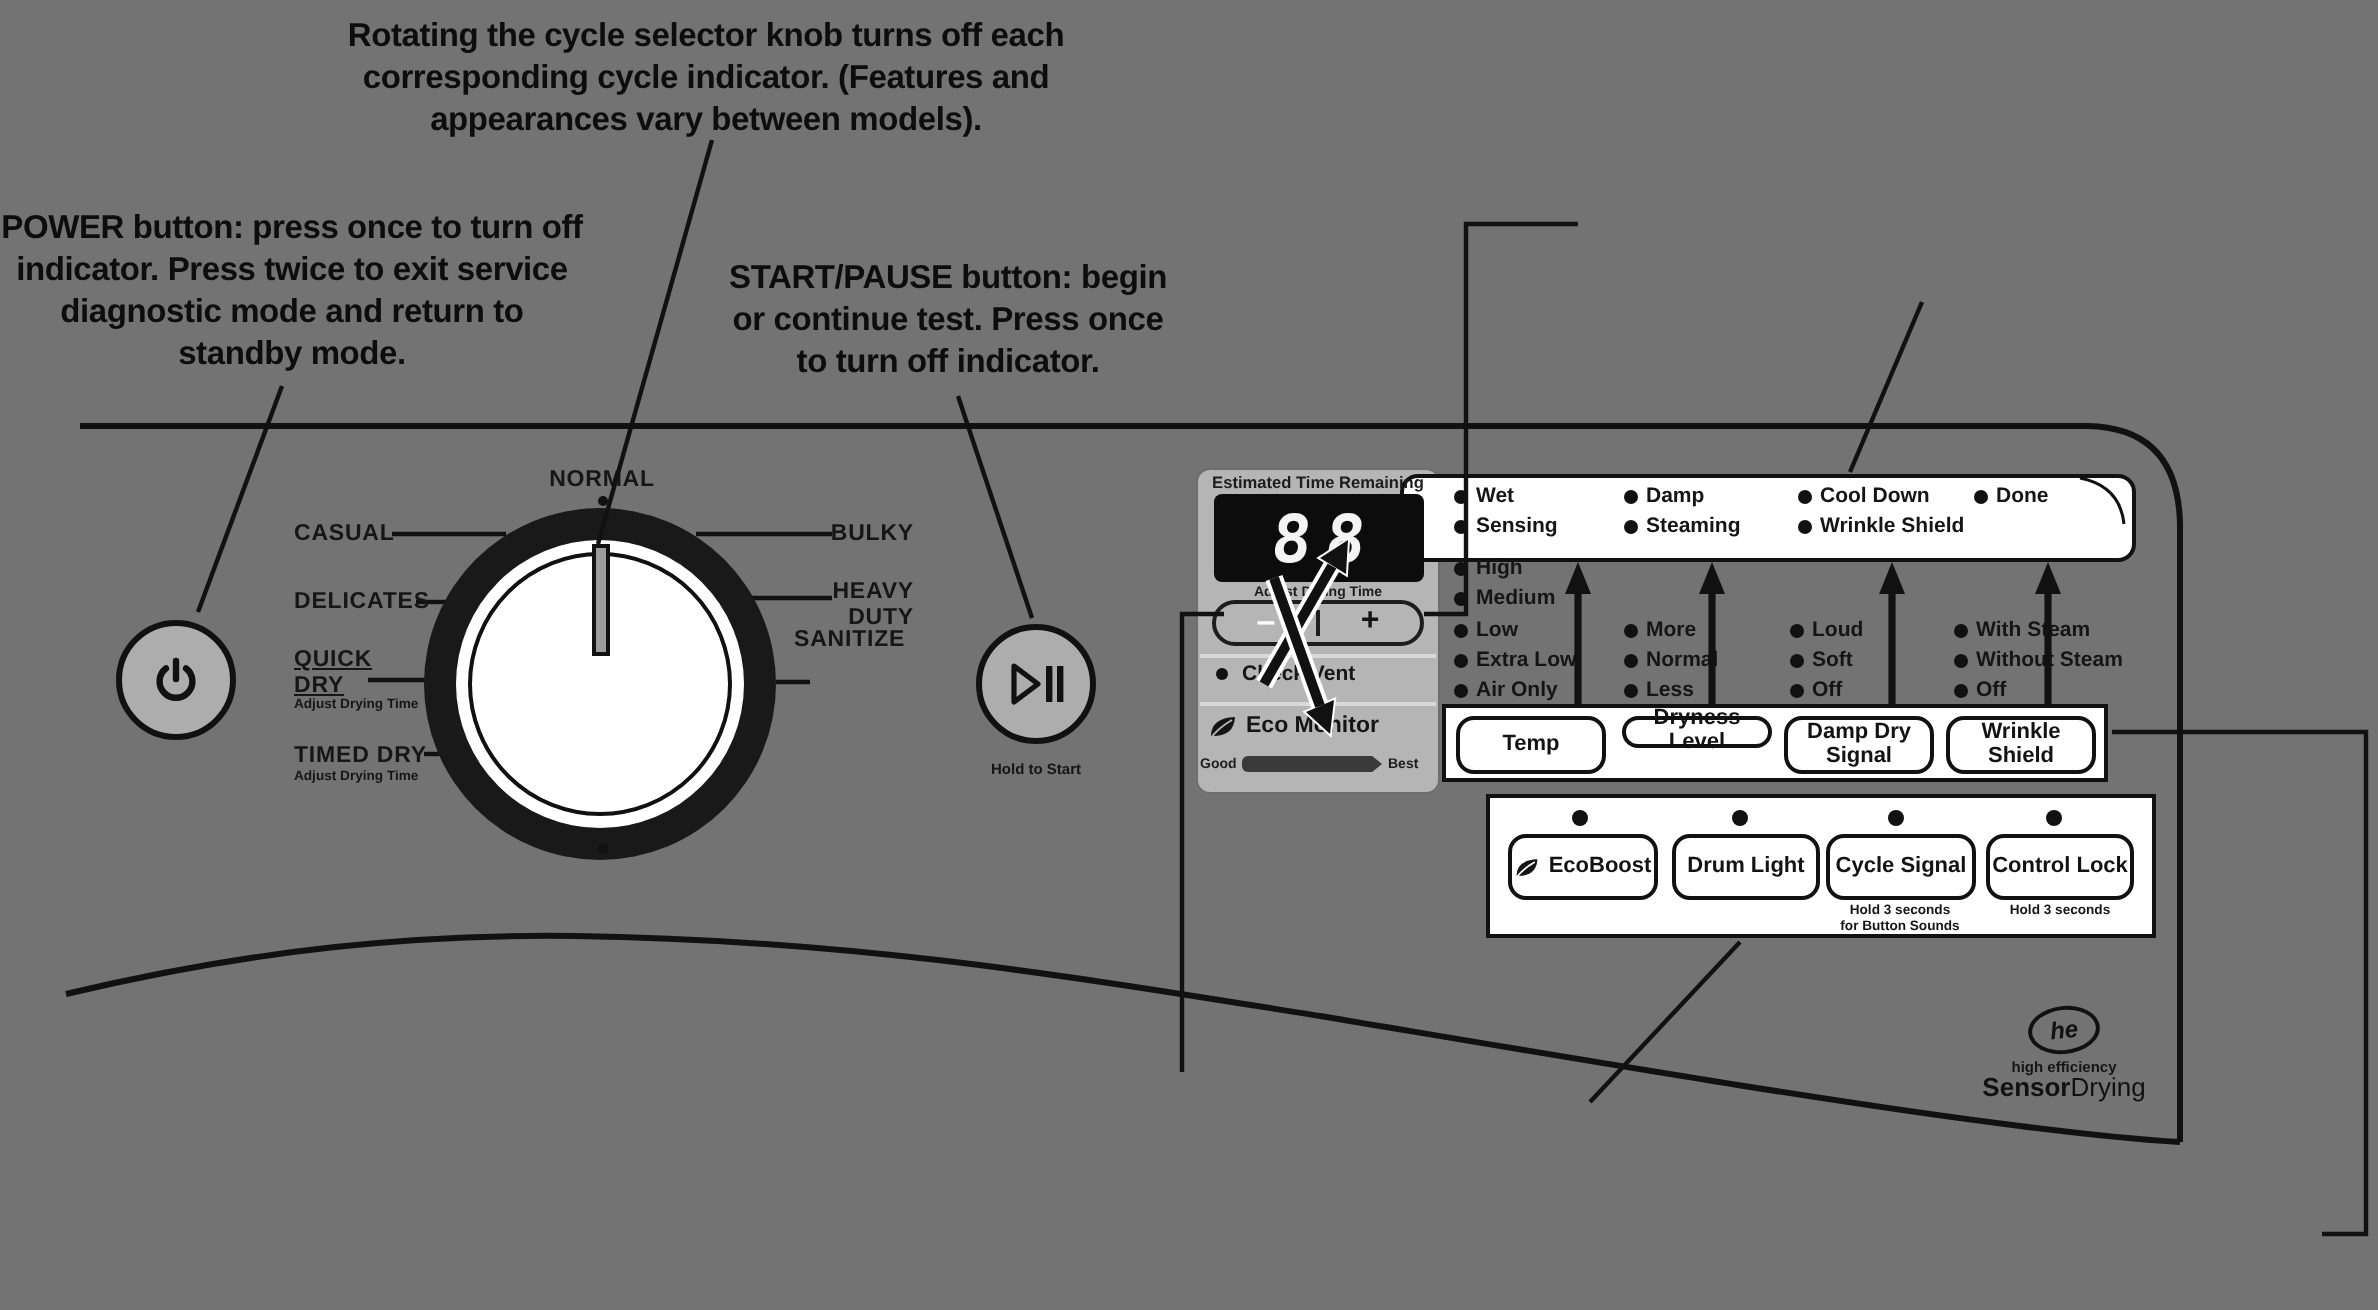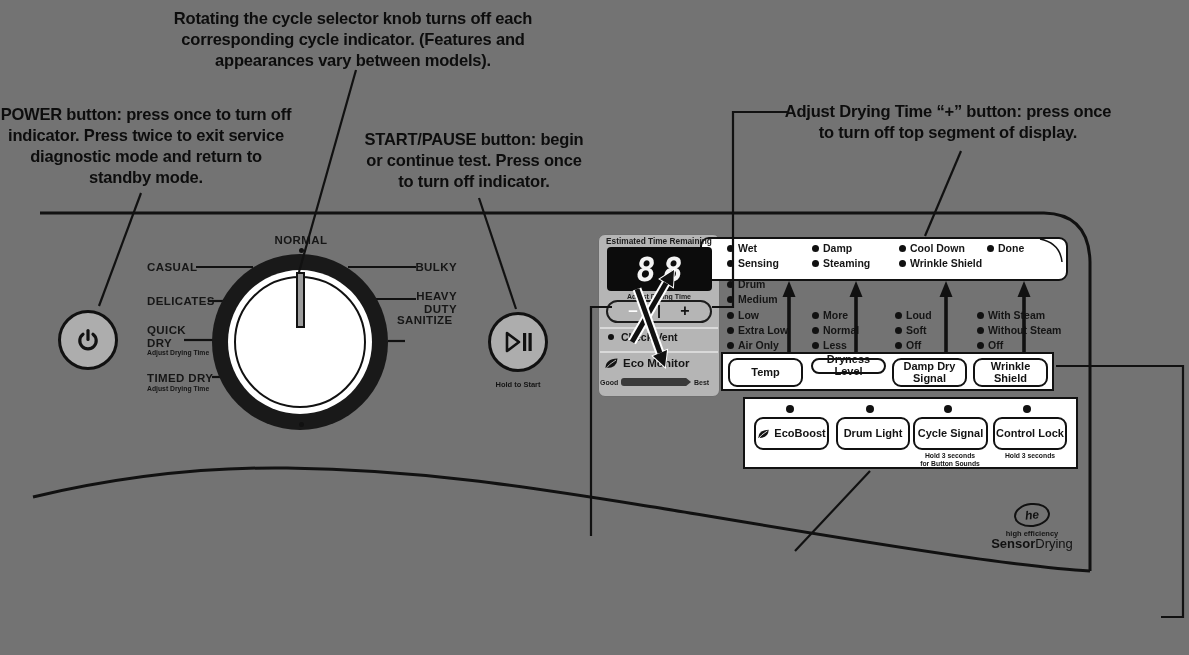--- a/index.html
+++ b/index.html
@@ -52,33 +52,31 @@
   <div class="note" style="left:173px;top:8px;width:360px;">Rotating the cycle selector knob turns off each
 corresponding cycle indicator. (Features and
 appearances vary between models).</div>
   <div class="note" style="left:-4px;top:104px;width:300px;">POWER button: press once to turn off
 indicator. Press twice to exit service
 diagnostic mode and return to
 standby mode.</div>
   <div class="note" style="left:359px;top:129px;width:230px;">START/PAUSE button: begin
 or continue test. Press once
 to turn off indicator.</div>
-  <div class="note" style="left:783px;top:101px;width:330px;">Adjust Drying Time “+” button: press once
-to turn off top segment of display.</div>
 
   <div class="circle" style="left:212px;top:254px;width:176px;height:176px;background:#191919;z-index:1"></div>
   <div class="circle" style="left:228px;top:270px;width:144px;height:144px;background:#fff;z-index:1"></div>
   <div class="circle" style="left:234px;top:276px;width:132px;height:132px;border:2px solid #111;z-index:1"></div>
   <div style="position:absolute;left:296px;top:272px;width:9px;height:56px;background:#9c9c9c;border:2px solid #111;box-sizing:border-box;z-index:2"></div>
 
   <div class="klabel" style="left:261px;top:234px;width:80px;text-align:center;">NORMAL</div>
   <div class="dotled" style="left:299px;top:248px;width:5px;height:5px;"></div>
   <div class="klabel" style="left:147px;top:261px;">CASUAL</div>
   <div class="klabel" style="left:147px;top:295px;">DELICATES</div>
-  <div class="klabel" style="left:147px;top:324px;">QUICK
+  <div class="klabel" style="left:147px;top:324px;text-decoration:underline;">QUICK
 DRY</div>
   <div class="ksub" style="left:147px;top:350px;">Adjust Drying Time</div>
   <div class="klabel" style="left:147px;top:372px;">TIMED DRY</div>
   <div class="ksub" style="left:147px;top:386px;">Adjust Drying Time</div>
   <div class="klabel" style="left:397px;top:261px;width:60px;text-align:right;">BULKY</div>
   <div class="klabel" style="left:397px;top:290px;width:60px;text-align:right;">HEAVY
 DUTY</div>
   <div class="klabel" style="left:397px;top:314px;width:60px;text-align:left;">SANITIZE</div>
   <div class="dotled" style="left:299px;top:422px;width:5px;height:5px;"></div>
 
@@ -151,21 +149,21 @@
       <span class="b"></span>
       <span>Steaming</span>
     </div>
   <div class="flexitem" style="left:899px;top:258px;">
       <span class="b"></span>
       <span>Wrinkle Shield</span>
     </div>
 
   <div class="flexitem" style="left:727px;top:279px;">
       <span class="b"></span>
-      <span>Drum</span>
+      <span>High</span>
     </div>
   <div class="flexitem" style="left:727px;top:294px;">
       <span class="b"></span>
       <span>Medium</span>
     </div>
   <div class="flexitem" style="left:727px;top:310px;">
       <span class="b"></span>
       <span>Low</span>
     </div>
   <div class="flexitem" style="left:727px;top:325px;">

